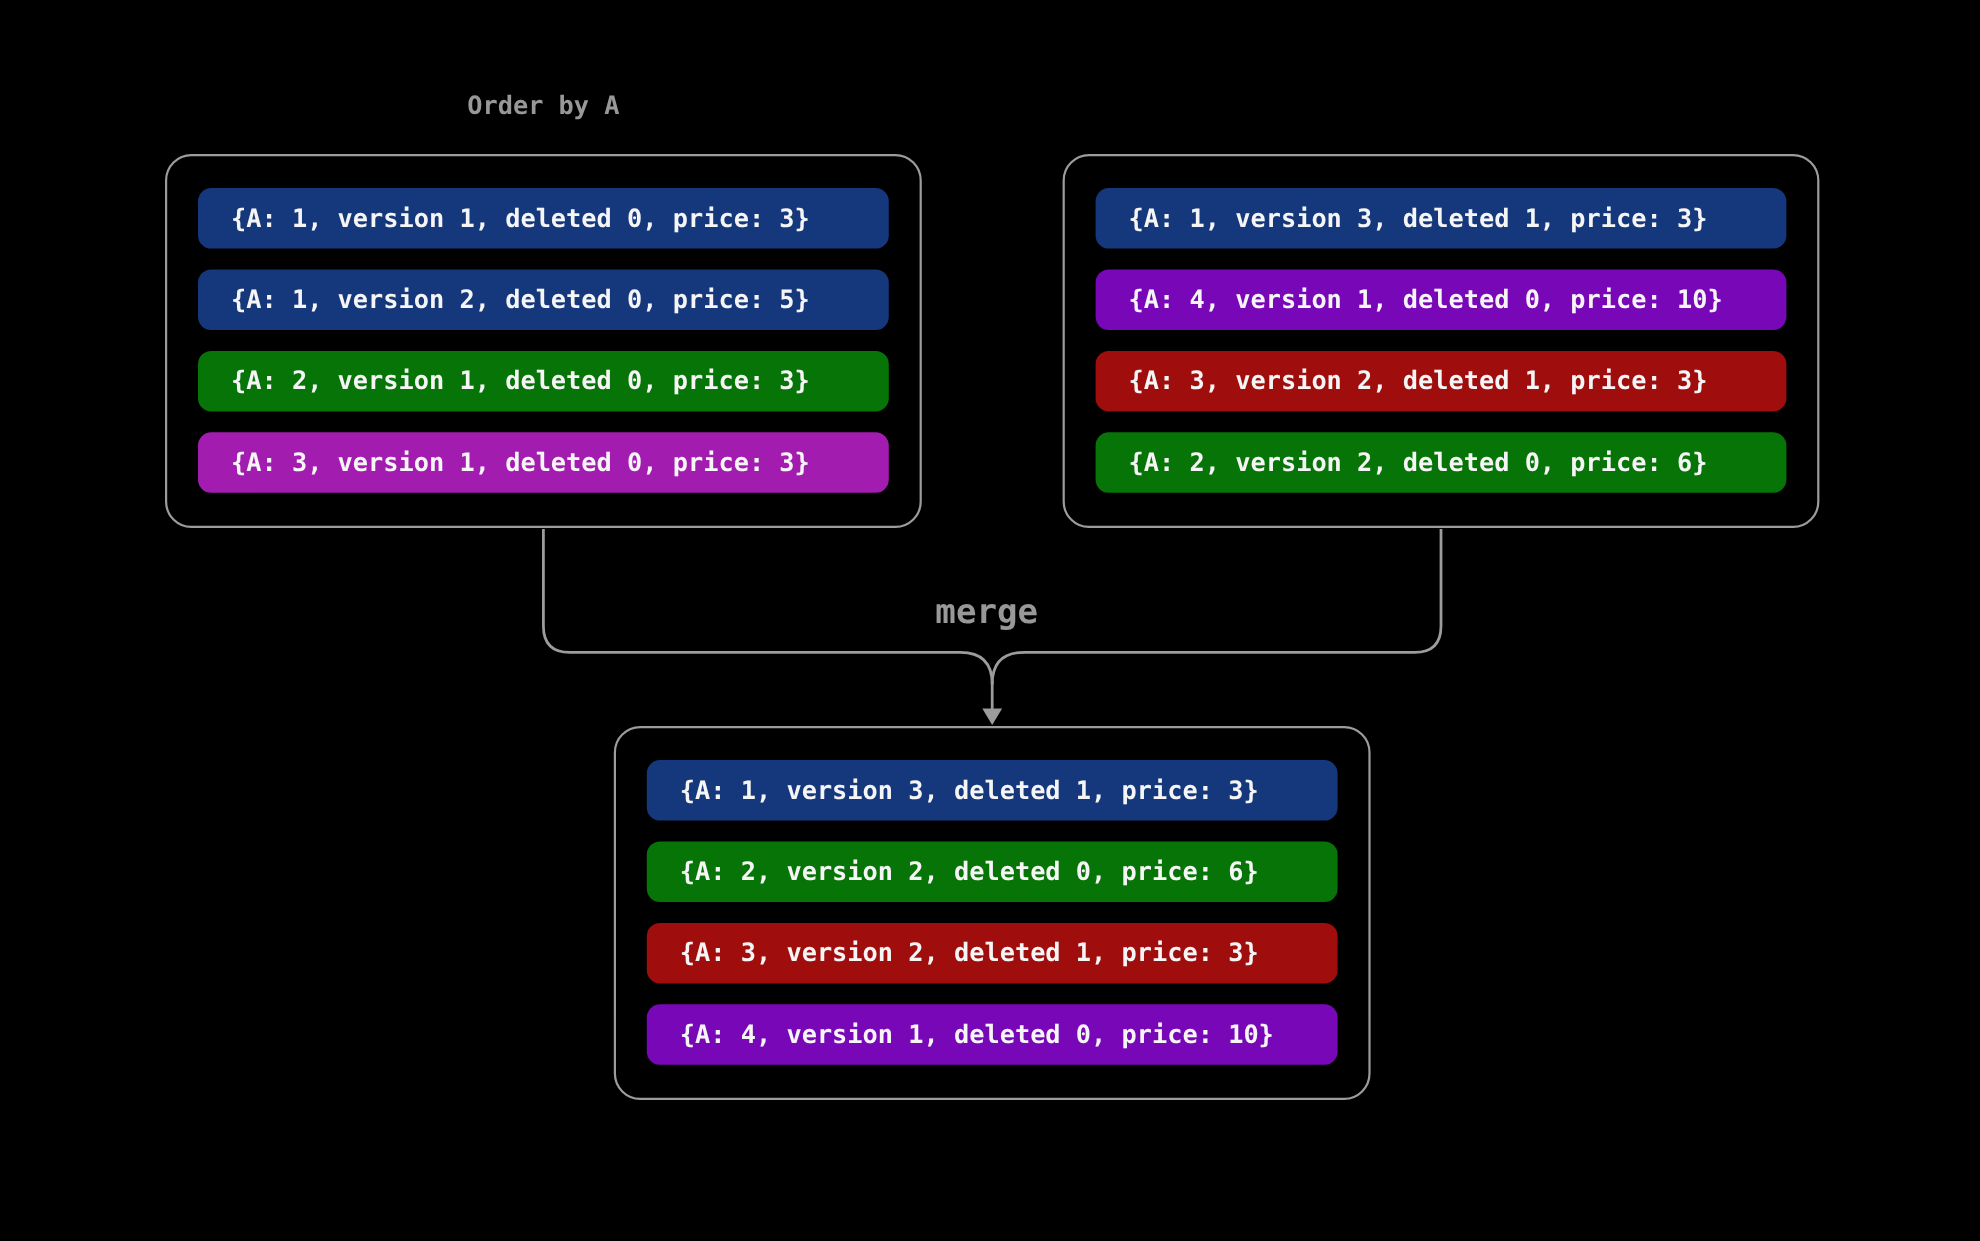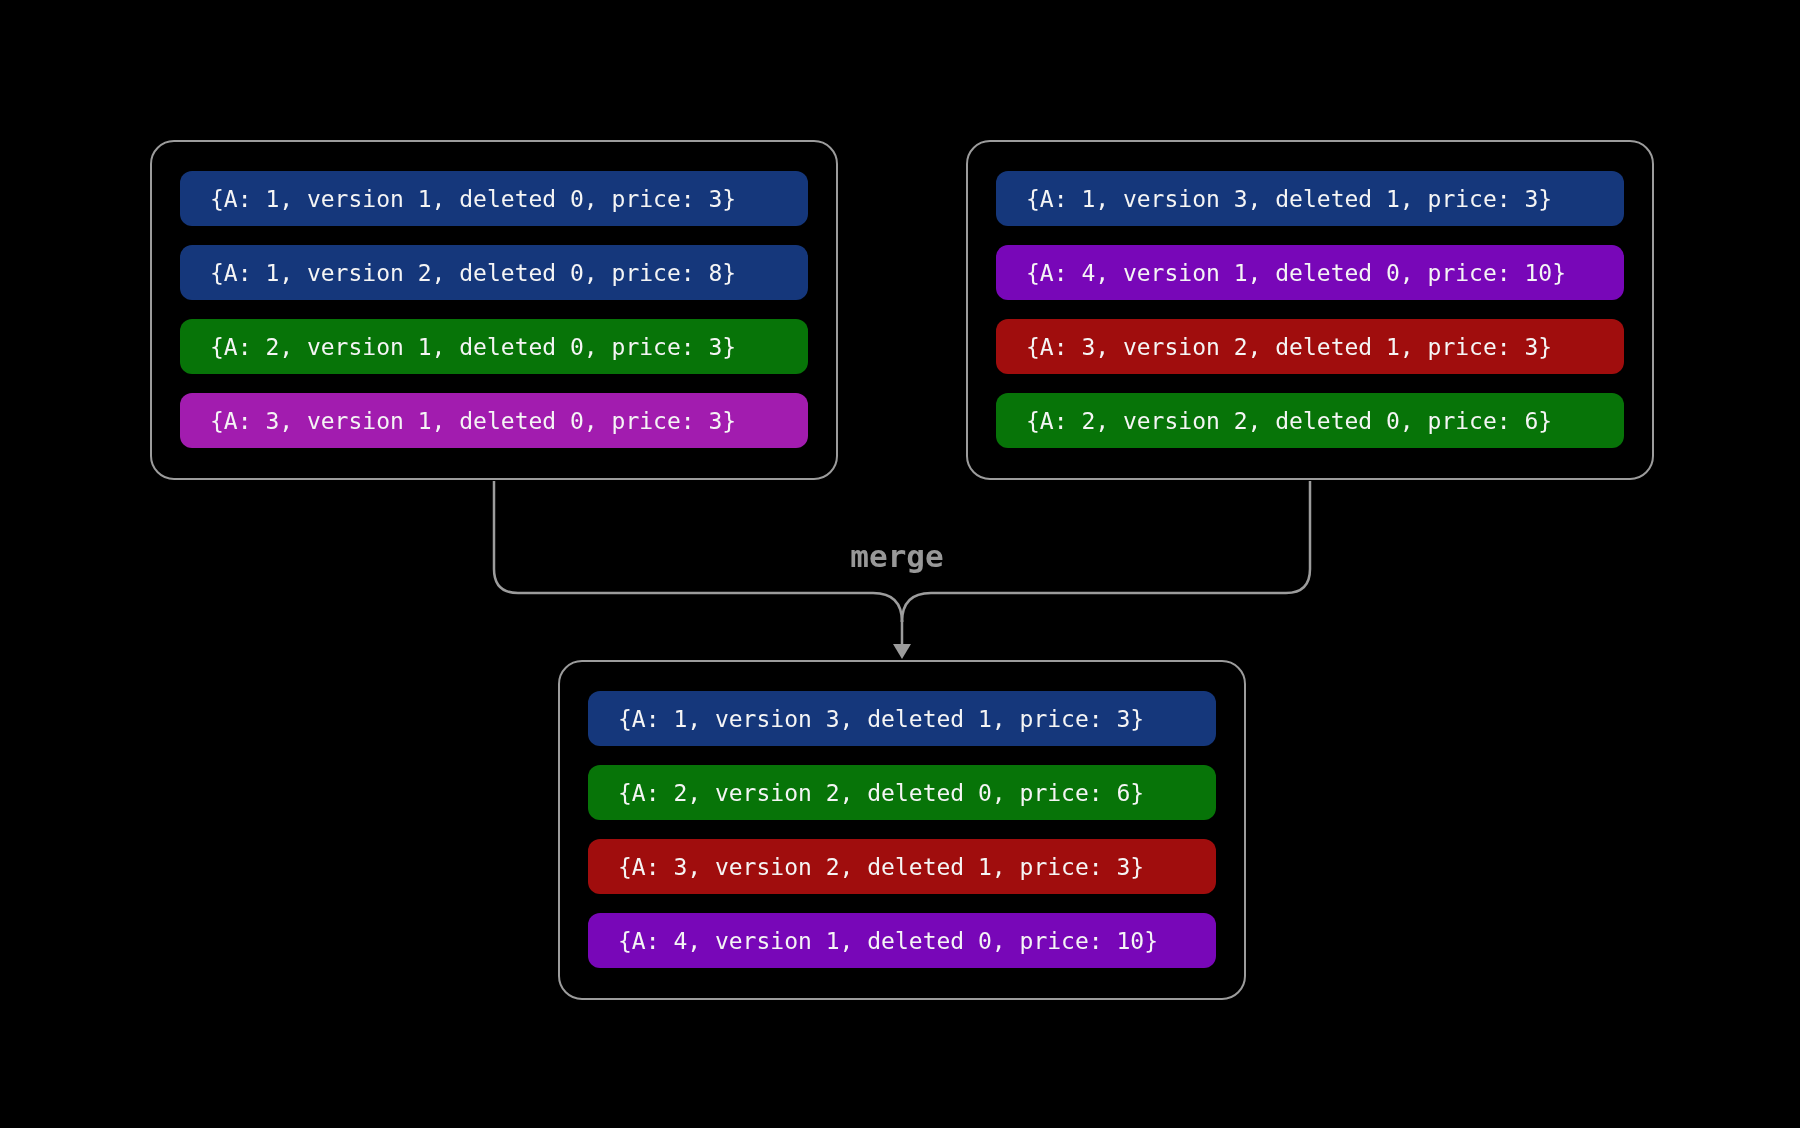--- a/index.html
+++ b/index.html
@@ -48,21 +48,21 @@
   .box-right  { left: 966px; top: 140px; }
   .box-bottom { left: 558px; top: 660px; }
   .row {
     flex: 0 0 55px;
     height: 55px;
     border-radius: 12px;
     display: flex;
     align-items: center;
     padding-left: 30px;
     font-size: 23px;
-    font-weight: normal;
+    font-weight: bold;
     color: var(--row-text);
     white-space: pre;
   }
   .connector {
     position: absolute;
     left: 0; top: 0;
     width: 1800px;
     height: 1128px;
     pointer-events: none;
   }
@@ -86,25 +86,26 @@
     font-size: 31px;
     font-weight: bold;
     color: var(--title);
   }
 </style>
 </head>
 <body>
 
 <div class="canvas">
 
+  <div class="box-title title-left">Order by A</div>
 
 
   <div class="part-box box-left">
     <div class="row" style="background: rgb(21, 55, 123);">{A: 1, version 1, deleted 0, price: 3}</div>
-    <div class="row" style="background: rgb(21, 55, 123);">{A: 1, version 2, deleted 0, price: 8}</div>
+    <div class="row" style="background: rgb(21, 55, 123);">{A: 1, version 2, deleted 0, price: 5}</div>
     <div class="row" style="background: rgb(7, 116, 8);">{A: 2, version 1, deleted 0, price: 3}</div>
     <div class="row" style="background: #a21caf;">{A: 3, version 1, deleted 0, price: 3}</div>
   </div>
 
   <div class="part-box box-right">
     <div class="row" style="background: rgb(21, 55, 123);">{A: 1, version 3, deleted 1, price: 3}</div>
     <div class="row" style="background: rgb(120, 7, 184);">{A: 4, version 1, deleted 0, price: 10}</div>
     <div class="row" style="background: rgb(160, 13, 13);">{A: 3, version 2, deleted 1, price: 3}</div>
     <div class="row" style="background: rgb(7, 116, 8);">{A: 2, version 2, deleted 0, price: 6}</div>
   </div>

